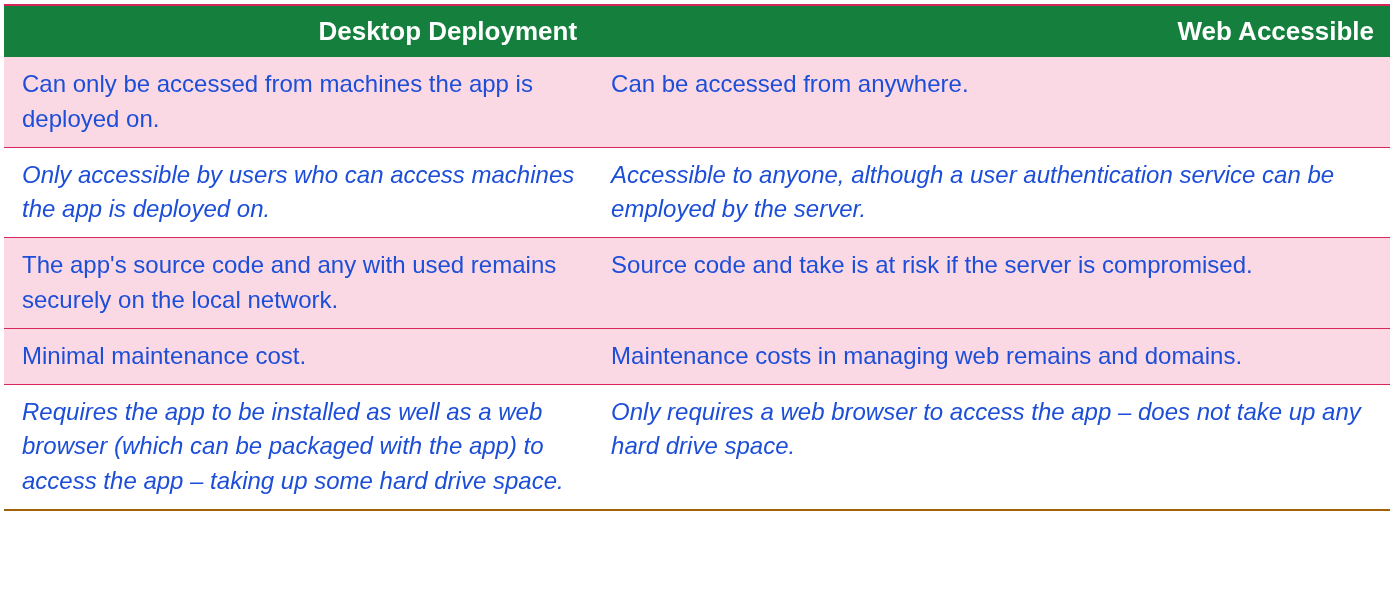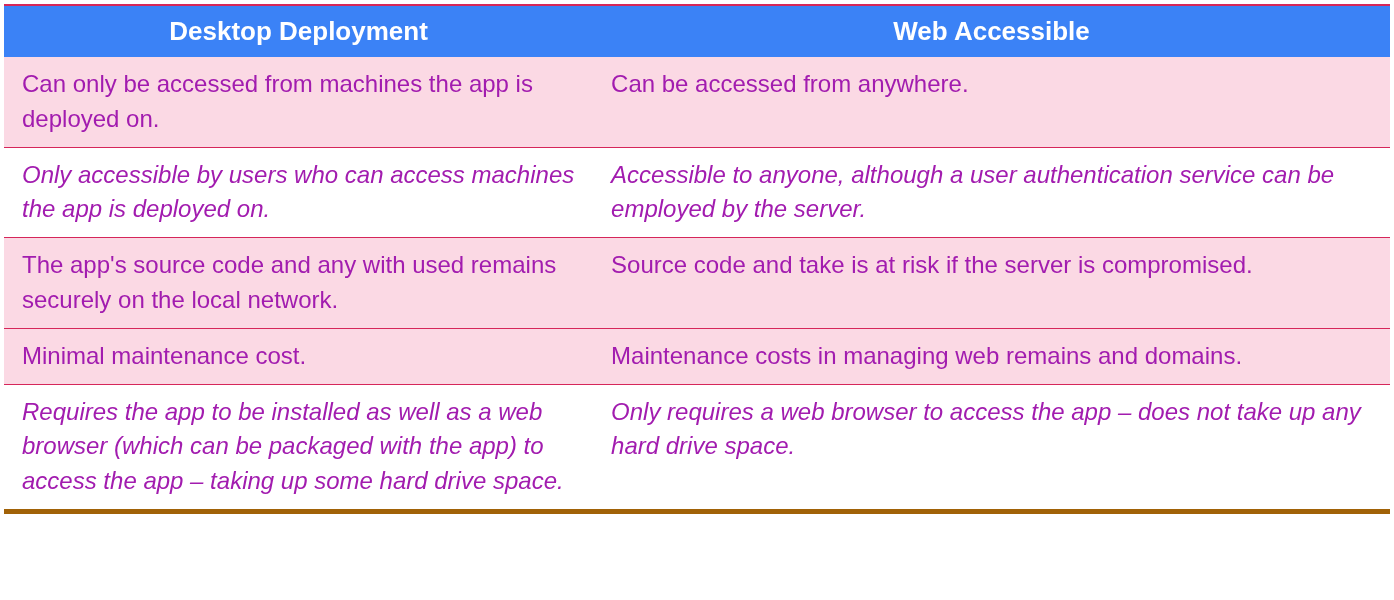--- a/index.html
+++ b/index.html
@@ -11,51 +11,51 @@
       font-family: 'Segoe UI', Tahoma, Geneva, Verdana, sans-serif;
       padding: 4px;
       background: #fff;
     }
     table {
       width: 100%;
       border-collapse: collapse;
       table-layout: fixed;
     }
     th {
-      background-color: #3b82f6;
+      background-color: #15803d;
       color: #fff;
       font-weight: 600;
       font-size: 26px;
       padding: 10px 16px;
-      text-align: center;
+      text-align: right;
       border-top: 2px solid #d6265a;
     }
     td {
       padding: 10px 18px;
       font-size: 24px;
-      color: #a21caf;
+      color: #1d4ed8;
       line-height: 1.45;
       vertical-align: top;
       border-bottom: 1px solid #d6265a;
     }
     tr.alt td {
       background-color: #fbd9e4;
     }
     tr.plain td {
       background-color: #fff;
       font-style: italic;
     }
     td:first-child, th:first-child {
       width: 42.5%;
     }
     td:last-child, th:last-child {
       width: 57.5%;
     }
     tbody tr:last-child td {
-      border-bottom: 5px solid #a16207;
+      border-bottom: 2px solid #a16207;
       margin-top: 36px;
     }
   </style>
 </head>
 <body>
 
 <table>
   <thead>
     <tr>
       <th>Desktop Deployment</th>

